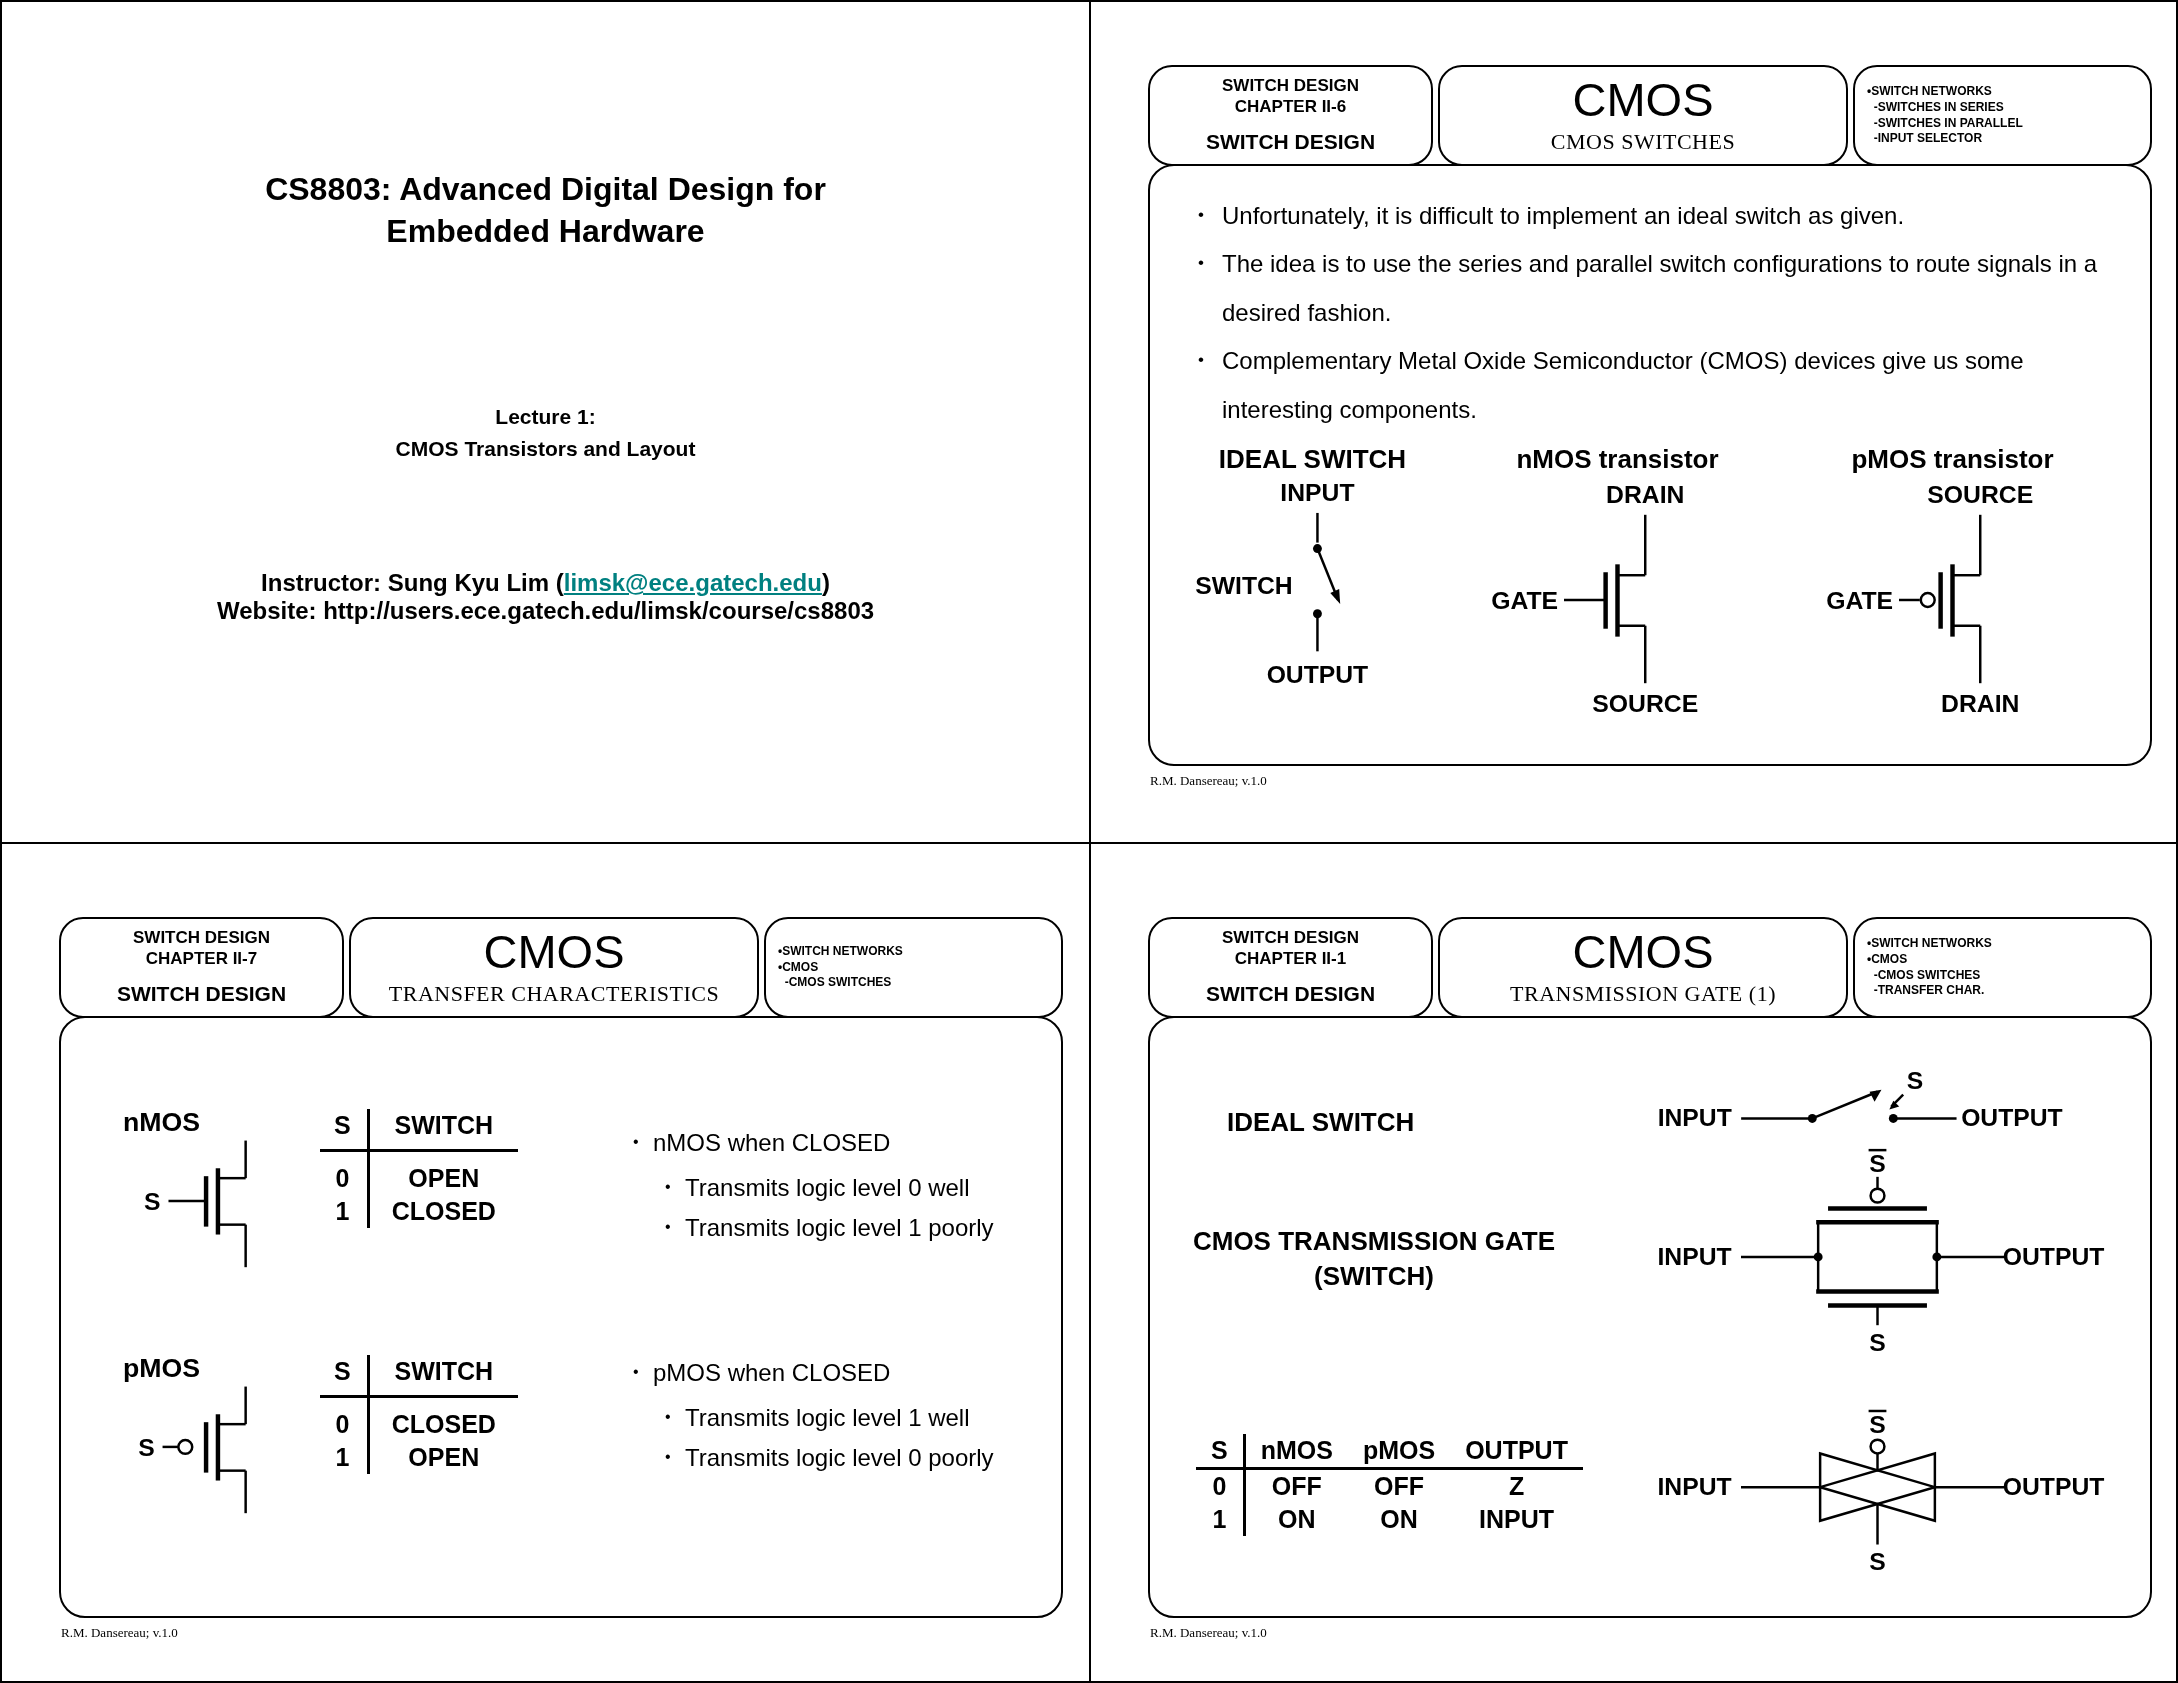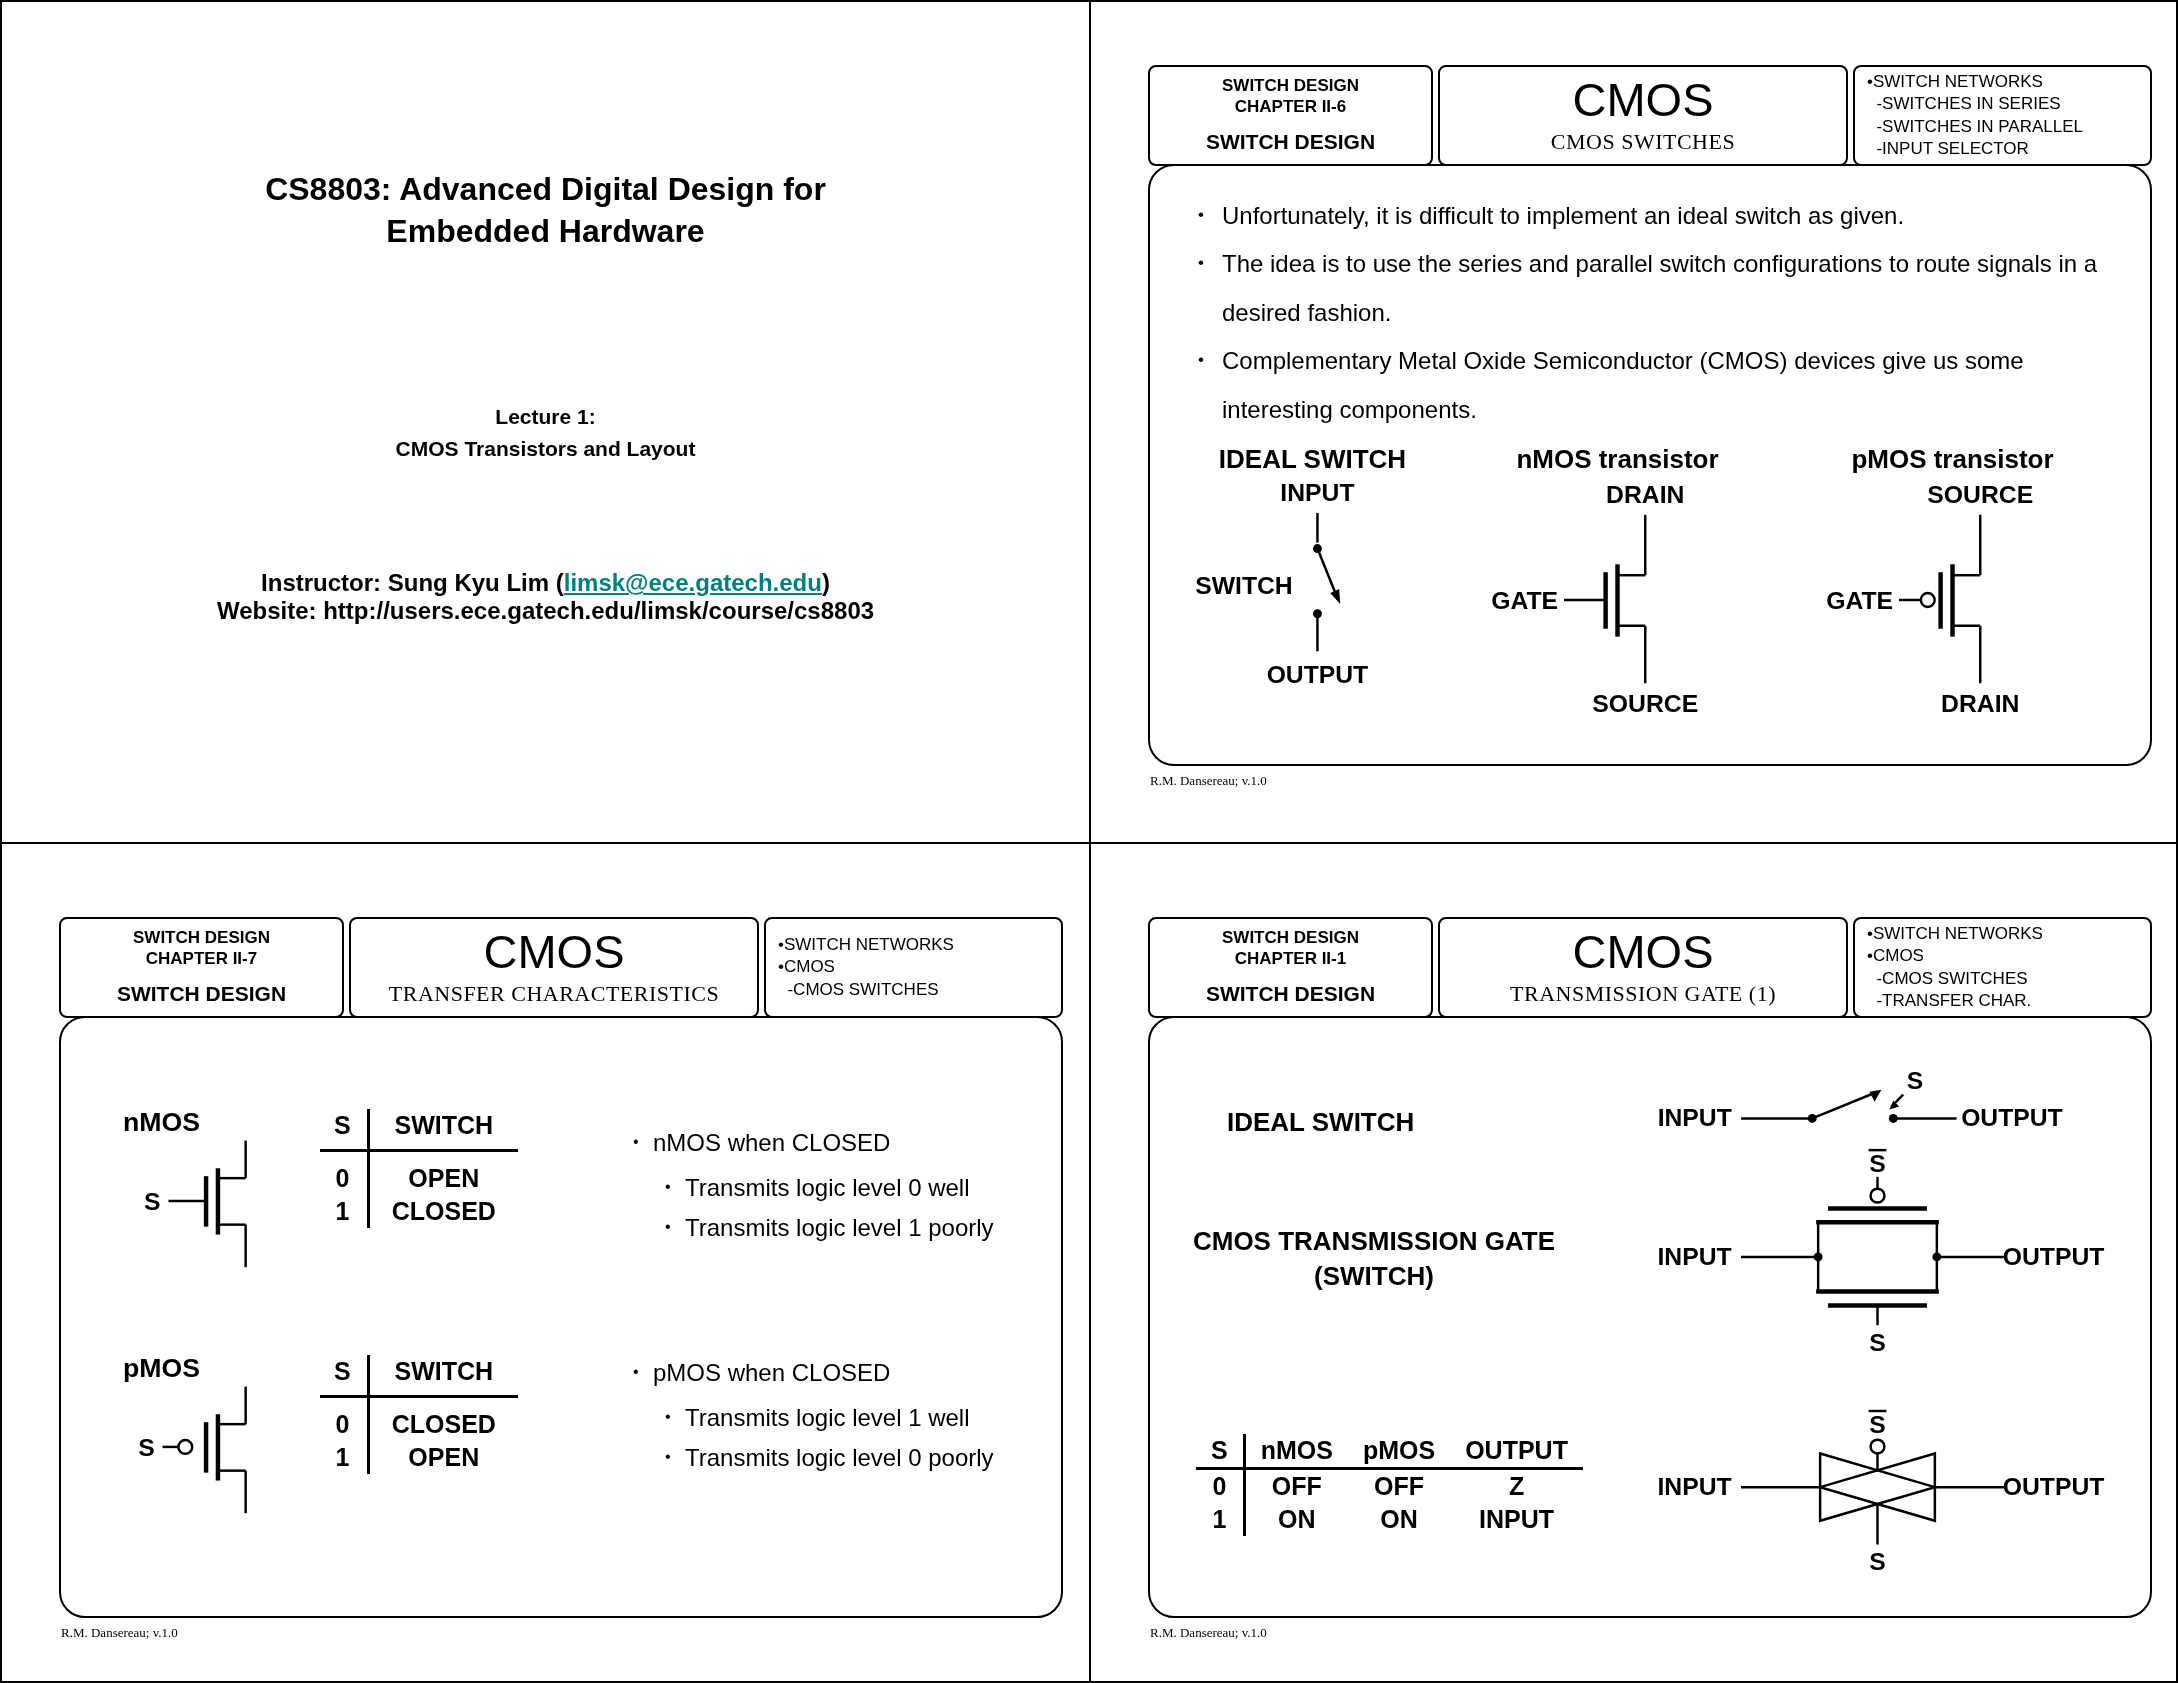--- a/index.html
+++ b/index.html
@@ -20,31 +20,31 @@
   .course-title{font-size:32px;font-weight:bold;line-height:1.32;}
   .lecture-title{margin-top:149px;font-size:21px;font-weight:bold;line-height:1.5;}
   .instructor{margin-top:105px;font-size:24px;font-weight:bold;}
   .email{text-decoration:underline;cursor:pointer;}
   .website{font-size:24px;font-weight:bold;}
 
   
   .slide{position:absolute;left:57px;top:63px;width:1004px;display:flex;flex-direction:column;}
   #q3 .slide,#q4 .slide{top:73px;}
   .shdr{display:flex;gap:5px;height:101px;flex:0 0 auto;}
-  .hbox{border:2.5px solid #000;border-radius:8px;background:#fff;box-sizing:border-box;}
+  .hbox{border:2.5px solid #000;border-radius:24px;background:#fff;box-sizing:border-box;}
   .hbox-left{width:285px;display:flex;flex-direction:column;align-items:center;
              justify-content:space-between;padding:9px 6px 10px;}
   .eyebrow{font-size:17px;font-weight:bold;line-height:1.22;text-align:center;}
   .section-name{font-size:21px;font-weight:bold;}
   .hbox-center{flex:1;display:flex;flex-direction:column;align-items:center;
                justify-content:center;gap:6px;padding:4px;}
   .slide-title{font-size:47px;font-weight:normal;line-height:1;}
   .slide-subtitle{font-family:"Liberation Serif","DejaVu Serif",serif;font-size:22px;letter-spacing:0.5px;}
   .hbox-right{width:299px;padding:8px 12px;display:flex;flex-direction:column;justify-content:center;}
-  .toc-line{font-size:17px;font-weight:normal;line-height:1.32;white-space:pre;}
+  .toc-line{font-size:12px;font-weight:bold;line-height:1.32;white-space:pre;}
   .sbody{border:2.5px solid #000;border-radius:26px;margin-top:-2px;height:602px;
          position:relative;box-sizing:border-box;background:#fff;}
   .sftr{margin:7px 0 0 2px;font-family:"Liberation Serif","DejaVu Serif",serif;font-size:13px;}
 
   
   svg{display:block;}
   .w{stroke:#000;stroke-width:2.5;fill:none;}
   .plate{stroke:#000;stroke-width:4.5;fill:none;}
   .dot{fill:#000;stroke:none;}
   .ah{fill:#000;stroke:none;}

